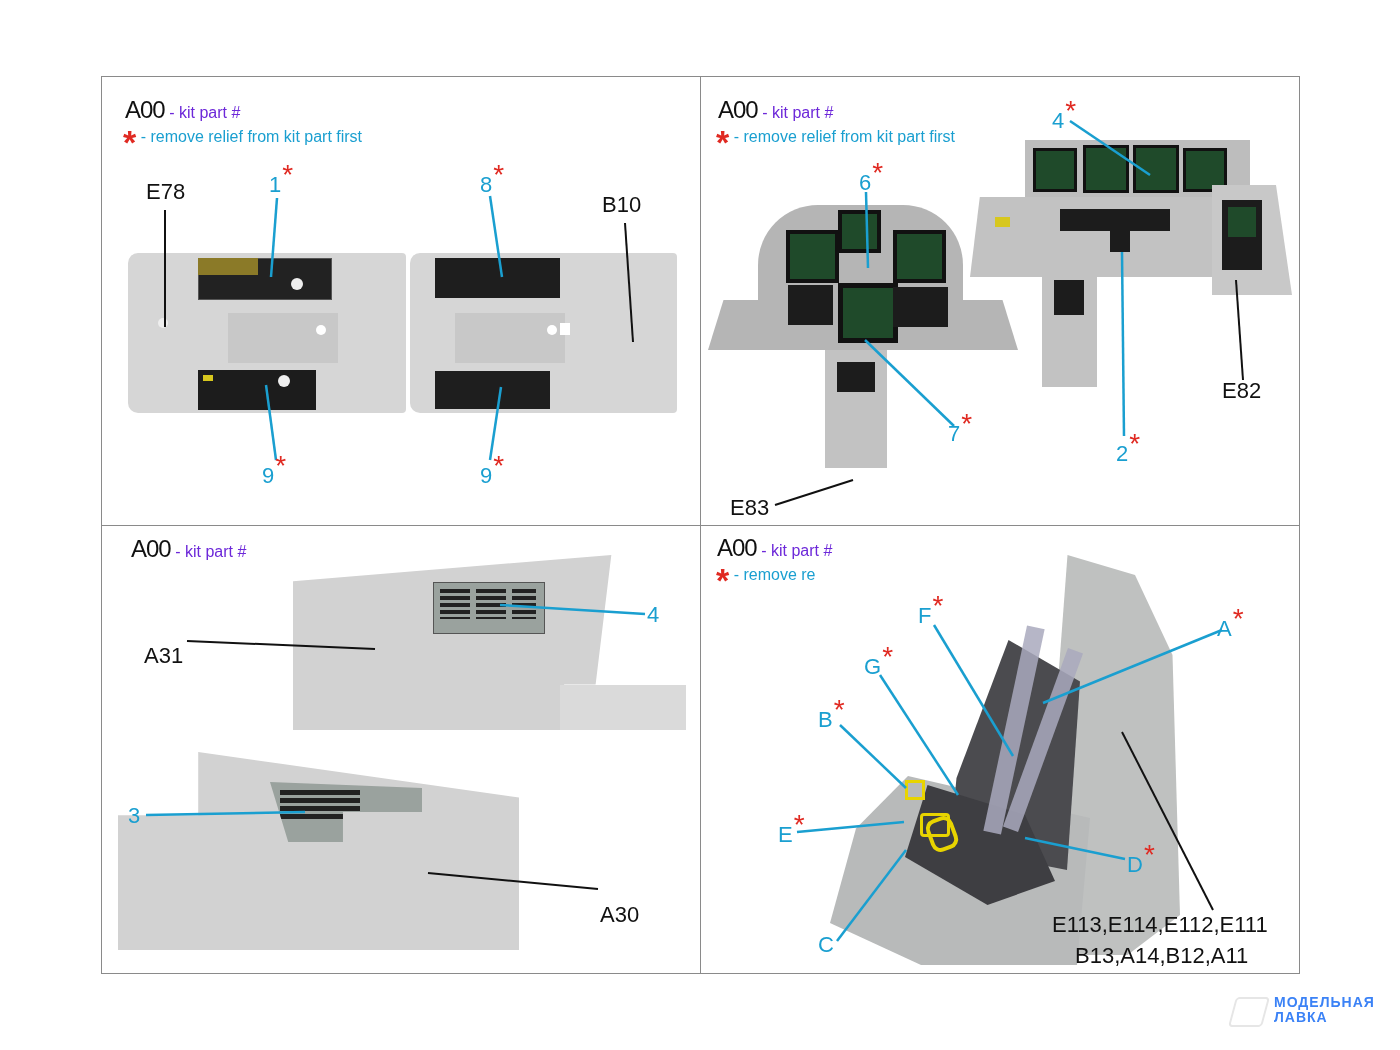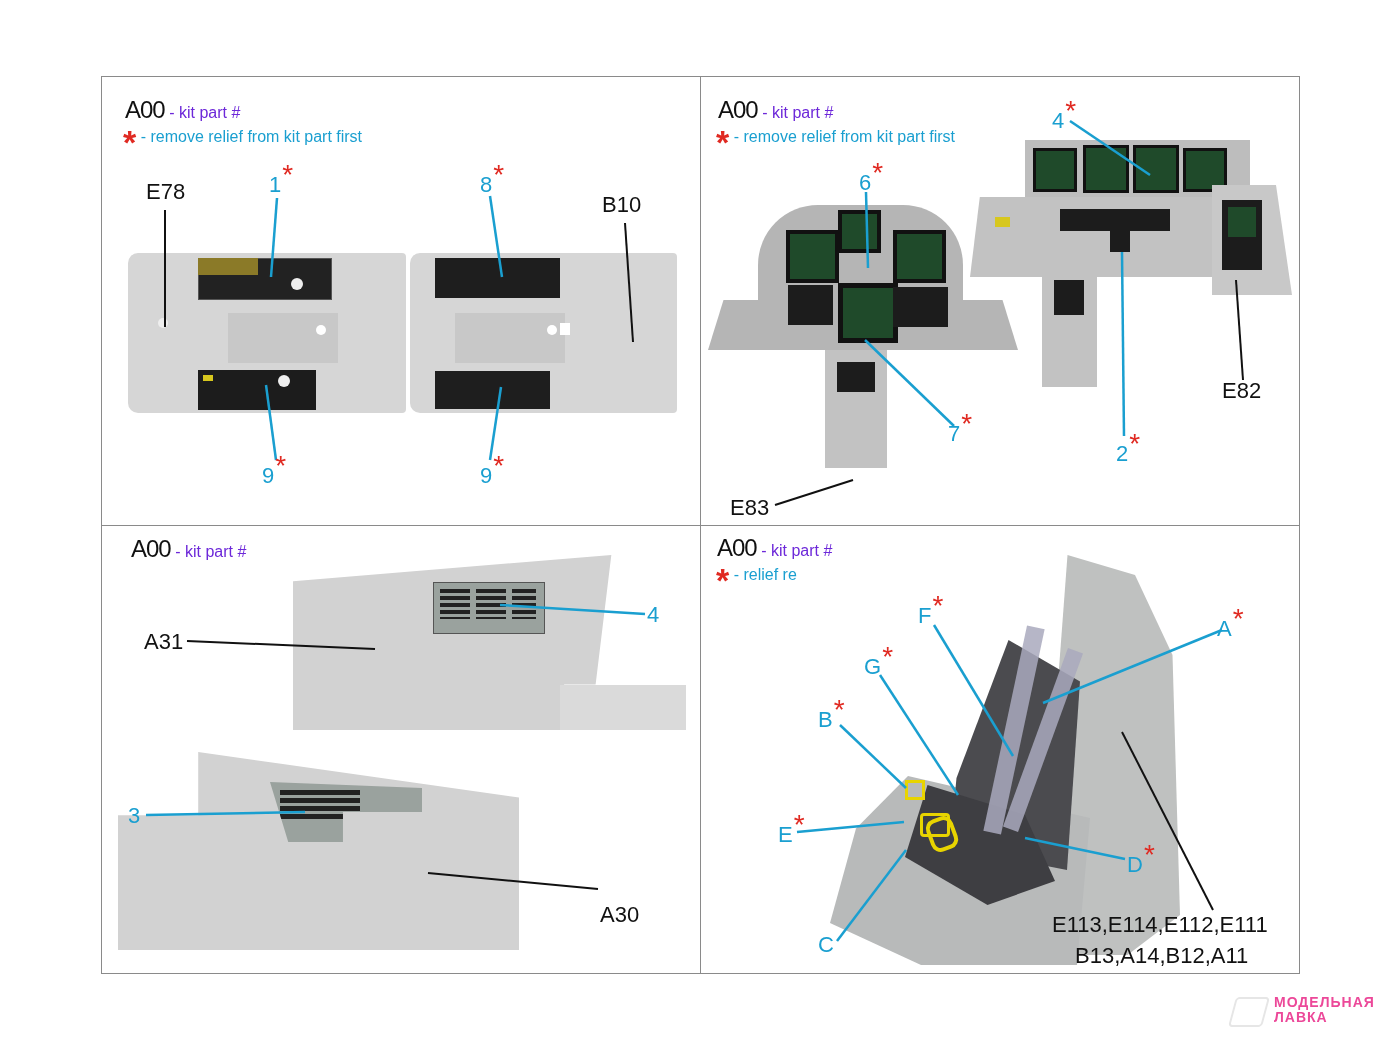--- a/index.html
+++ b/index.html
@@ -11,21 +11,21 @@
   .code{font-size:24px;color:#111;letter-spacing:-1px;}
   .kit{font-size:16px;color:#6d28d9;}
   .star-line{position:absolute;white-space:nowrap;font-size:16px;color:#1a9fd0;}
   .star{color:#e02a22;font-size:34px;font-weight:bold;vertical-align:-12px;line-height:16px;}
   .lbl{position:absolute;font-size:22px;white-space:nowrap;line-height:22px;}
   .lbl.blue{color:#1a9fd0;}
   .lbl.black{color:#111;}
   .lbl .ast{color:#e02a22;font-size:28px;position:relative;top:-8px;margin-left:1px;}
   svg.lines{position:absolute;left:0;top:0;width:1400px;height:1050px;pointer-events:none;}
   .shape{position:absolute;}
-  .watermark{position:absolute;left:1232px;top:995px;color:#ec4899;font-size:14px;font-weight:bold;letter-spacing:1px;line-height:15px;}
+  .watermark{position:absolute;left:1232px;top:995px;color:#3b82f6;font-size:14px;font-weight:bold;letter-spacing:1px;line-height:15px;}
 </style>
 </head>
 <body>
 
 <div class="frame"></div>
 <div class="vline"></div>
 <div class="hline"></div>
 
 <div class="shape" style="left:128px;top:253px;width:278px;height:160px;background:#d6d6d6;border-radius:10px 4px 4px 10px;">
   <div style="position:absolute;left:70px;top:5px;width:132px;height:40px;background:#222;border:1px solid #555;"></div>
@@ -155,38 +155,38 @@
   <span class="code">A00</span>
   <span class="kit">- kit part #</span>
 </div>
 
 <div class="hdr" style="left:717px;top:534px;">
   <span class="code">A00</span>
   <span class="kit">- kit part #</span>
 </div>
 <div class="star-line" style="left:716px;top:566px;">
   <span class="star">*</span>
-  <span>- relief re</span>
+  <span>- remove re</span>
 </div>
 
 <div class="lbl black" style="left:146px;top:181px;"><span>E78</span></div>
 <div class="lbl blue" style="left:269px;top:172px;"><span>1</span><span class="ast">*</span></div>
 <div class="lbl blue" style="left:480px;top:172px;"><span>8</span><span class="ast">*</span></div>
 <div class="lbl black" style="left:602px;top:194px;"><span>B10</span></div>
 <div class="lbl blue" style="left:262px;top:463px;"><span>9</span><span class="ast">*</span></div>
 <div class="lbl blue" style="left:480px;top:463px;"><span>9</span><span class="ast">*</span></div>
 
 <div class="lbl blue" style="left:1052px;top:108px;"><span>4</span><span class="ast">*</span></div>
 <div class="lbl blue" style="left:859px;top:170px;"><span>6</span><span class="ast">*</span></div>
 <div class="lbl blue" style="left:948px;top:421px;"><span>7</span><span class="ast">*</span></div>
 <div class="lbl blue" style="left:1116px;top:441px;"><span>2</span><span class="ast">*</span></div>
 <div class="lbl black" style="left:1222px;top:380px;"><span>E82</span></div>
 <div class="lbl black" style="left:730px;top:497px;"><span>E83</span></div>
 
-<div class="lbl black" style="left:144px;top:631px;text-align:right;"><span>A31</span></div>
+<div class="lbl black" style="left:144px;top:645px;text-align:right;"><span>A31</span></div>
 <div class="lbl blue" style="left:647px;top:604px;"><span>4</span></div>
 <div class="lbl blue" style="left:128px;top:805px;"><span>3</span></div>
 <div class="lbl black" style="left:600px;top:880px;margin-top:24px;"><span>A30</span></div>
 
 <div class="lbl blue" style="left:918px;top:603px;"><span>F</span><span class="ast">*</span></div>
 <div class="lbl blue" style="left:1217px;top:616px;"><span>A</span><span class="ast">*</span></div>
 <div class="lbl blue" style="left:864px;top:654px;"><span>G</span><span class="ast">*</span></div>
 <div class="lbl blue" style="left:818px;top:707px;"><span>B</span><span class="ast">*</span></div>
 <div class="lbl blue" style="left:778px;top:822px;"><span>E</span><span class="ast">*</span></div>
 <div class="lbl blue" style="left:1127px;top:852px;"><span>D</span><span class="ast">*</span></div>

